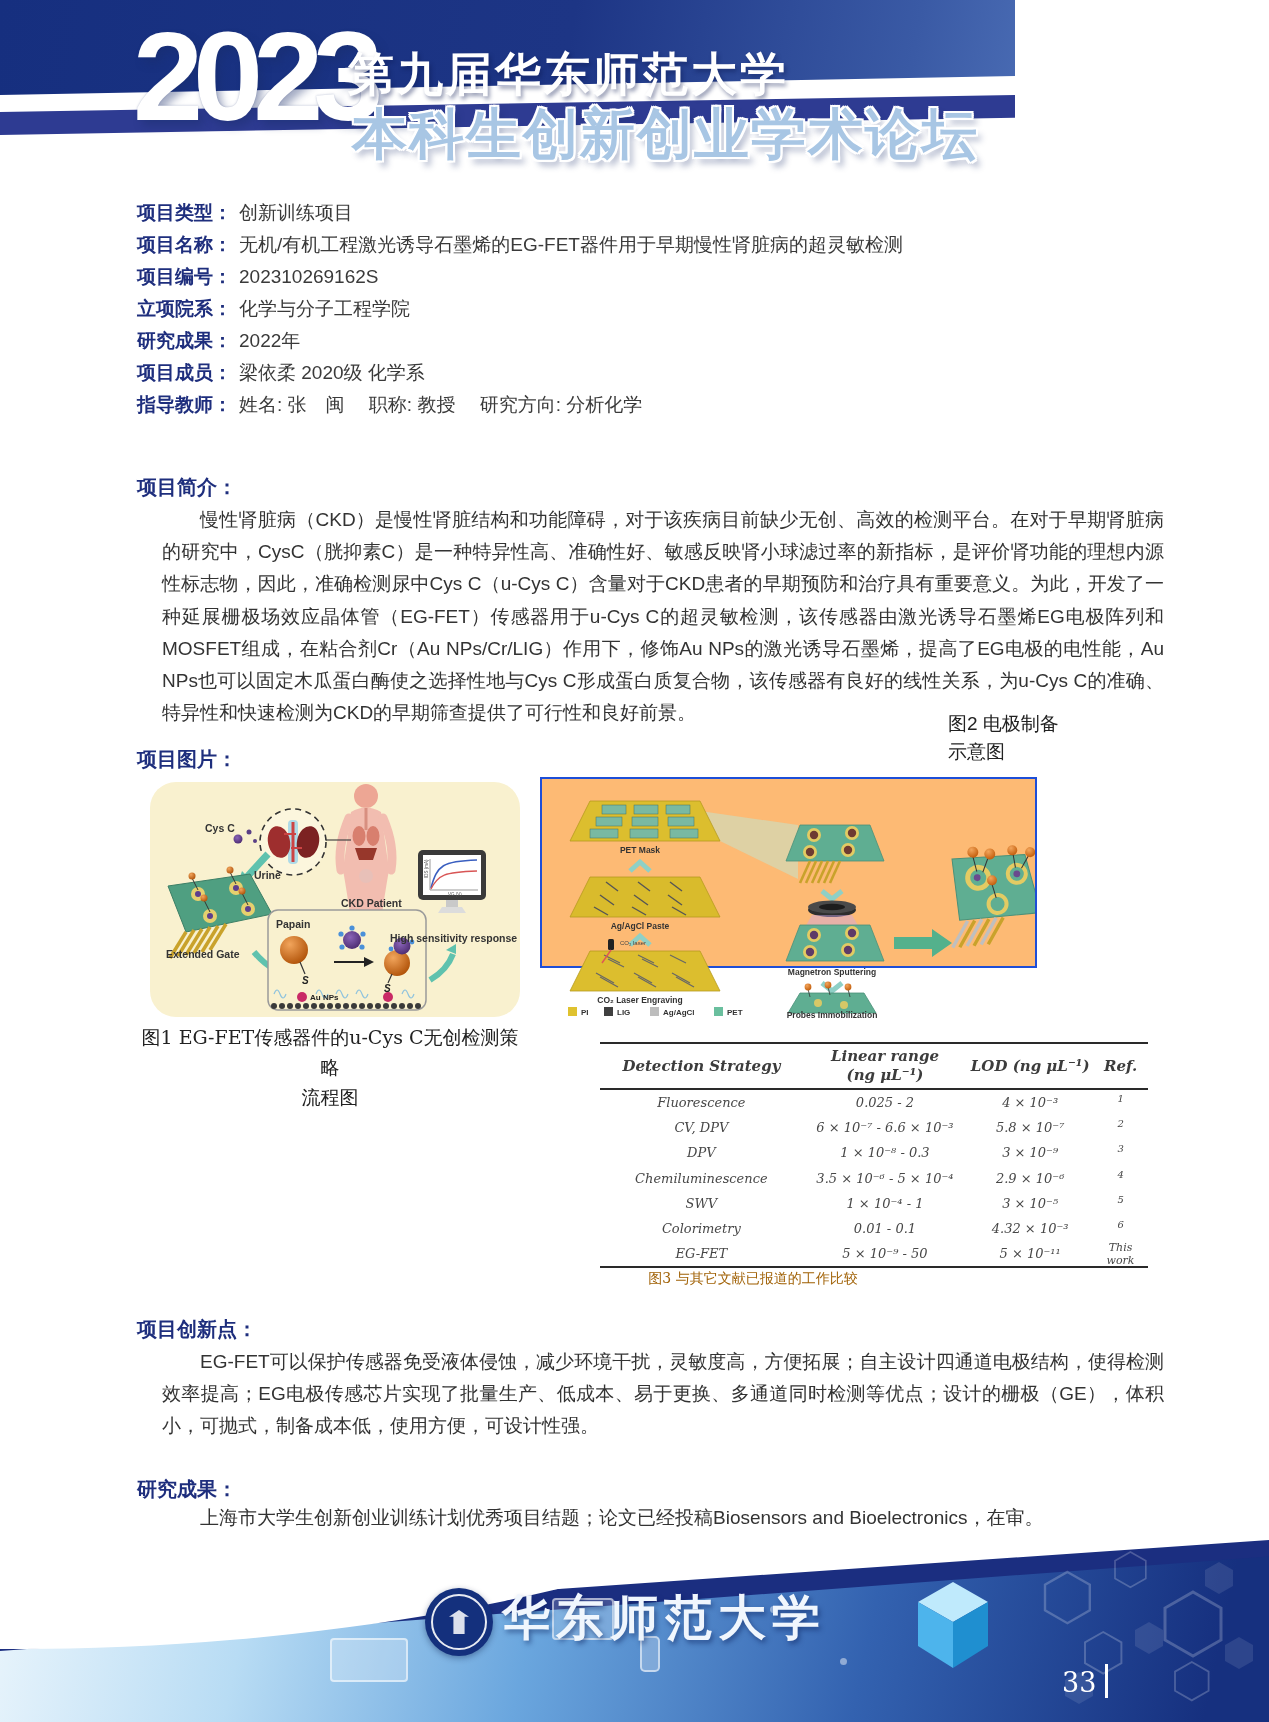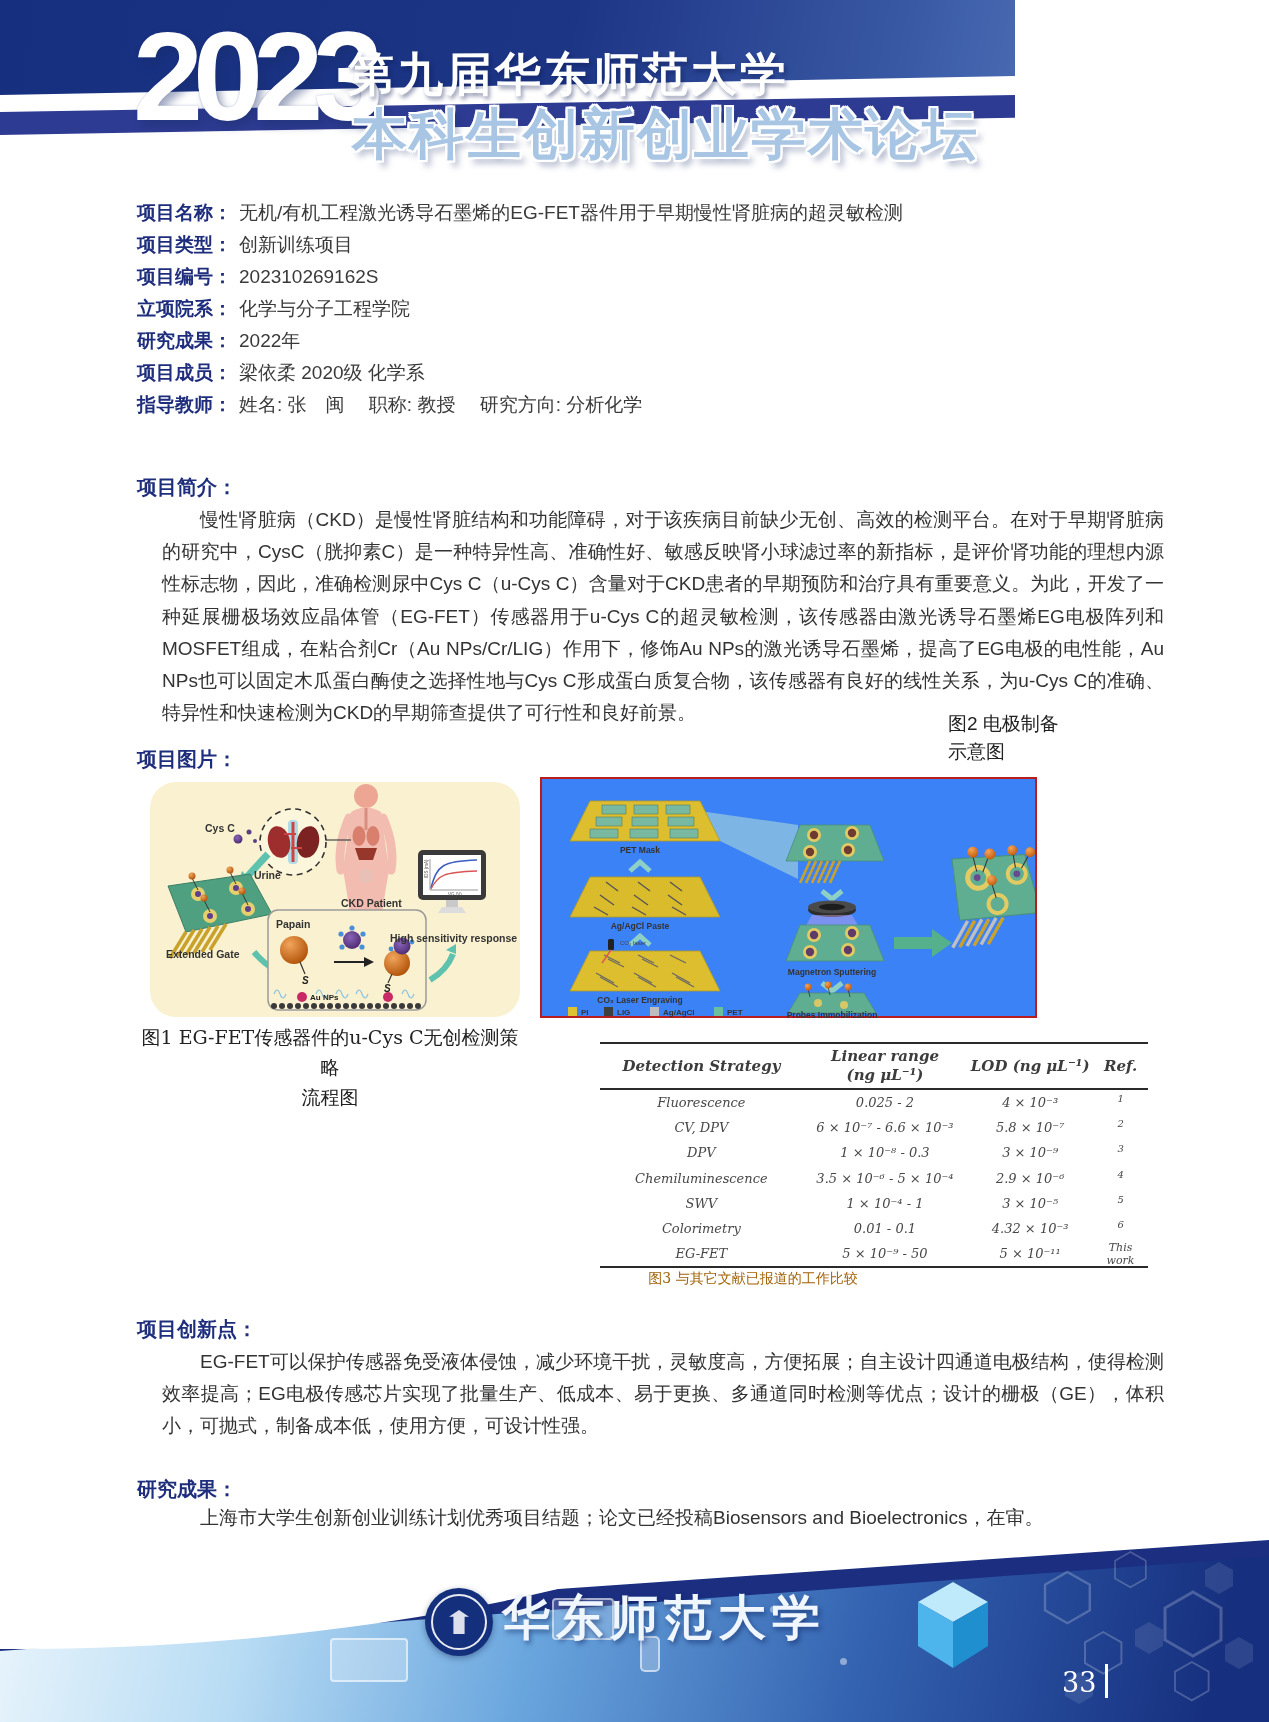--- a/index.html
+++ b/index.html
@@ -52,22 +52,22 @@
   .fig1-cap {
     position:absolute; left:140px; top:1022px; width:380px; text-align:center;
     font-family:"DejaVu Serif", serif; font-size:19px; color:#222; line-height:30px;
   }
   .f1lab { font-family:"Liberation Sans",sans-serif; font-size:10.5px; font-weight:bold; fill:#333; }
   .f1s  { font-family:"Liberation Sans",sans-serif; font-size:10px; font-weight:bold; font-style:italic; fill:#222; }
   .f1s8 { font-family:"Liberation Sans",sans-serif; font-size:8px; font-weight:bold; fill:#222; }
   .f1tiny { font-family:"Liberation Sans",sans-serif; font-size:4.5px; fill:#555; }
   
   .fig2 {
-    position:absolute; left:540px; top:777px; width:497px; height:241px;
-    background:#3b82f6; border:2px solid #b91c1c;
+    position:absolute; left:540px; top:777px; width:497px; height:191px;
+    background:#fdba74; border:2px solid #1d4ed8;
   }
   .fig2 svg { display:block; }
   .fig2-cap {
     position:absolute; left:948px; top:710px; width:120px;
     font-family:Liberation Sans, sans-serif; font-size:19px; color:#222; line-height:28px;
   }
   .f2lab { font-family:"Liberation Sans",sans-serif; font-size:8.5px; font-weight:bold; fill:#333; text-anchor:middle; }
   .f2leg { font-family:"Liberation Sans",sans-serif; font-size:8px; font-weight:bold; fill:#333; }
   .f2tiny { font-family:"Liberation Sans",sans-serif; font-size:6px; fill:#444; }
   
@@ -139,26 +139,26 @@
   <div class="header">
     <div class="h-dark"></div>
     <div class="h-stripe"></div>
     <div class="h-year">2023</div>
     <div class="h-t1">第九届华东师范大学</div>
     <div class="h-t2">本科生创新创业学术论坛</div>
   </div>
 
   <div class="meta">
     <div class="meta-row">
+      <span class="meta-label">项目类型：</span>
+      <span class="meta-value">创新训练项目</span>
+    </div>
+    <div class="meta-row">
       <span class="meta-label">项目名称：</span>
       <span class="meta-value">无机/有机工程激光诱导石墨烯的EG-FET器件用于早期慢性肾脏病的超灵敏检测</span>
-    </div>
-    <div class="meta-row">
-      <span class="meta-label">项目类型：</span>
-      <span class="meta-value">创新训练项目</span>
     </div>
     <div class="meta-row">
       <span class="meta-label">项目编号：</span>
       <span class="meta-value">202310269162S</span>
     </div>
     <div class="meta-row">
       <span class="meta-label">立项院系：</span>
       <span class="meta-value">化学与分子工程学院</span>
     </div>
     <div class="meta-row">

